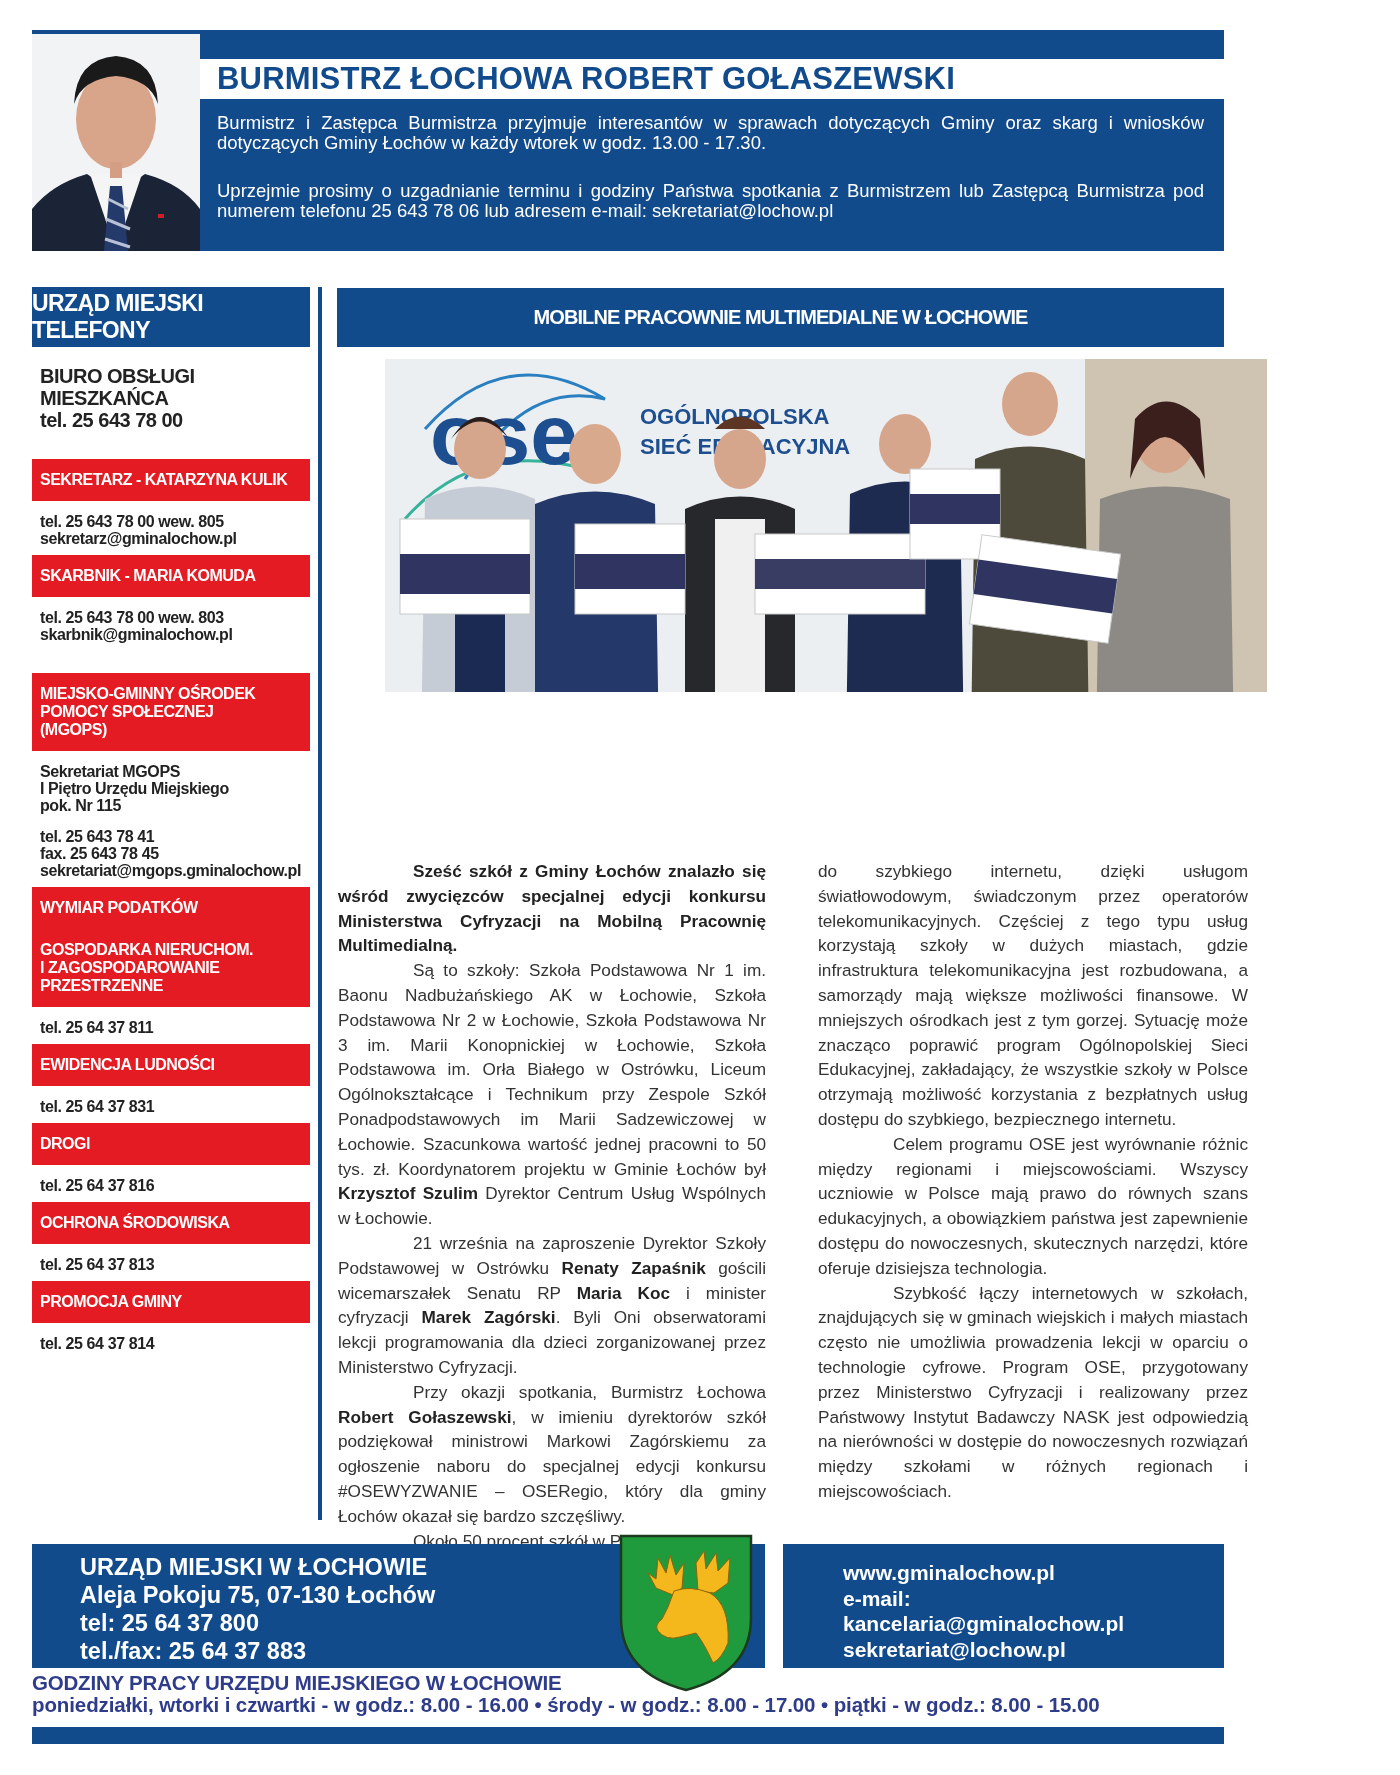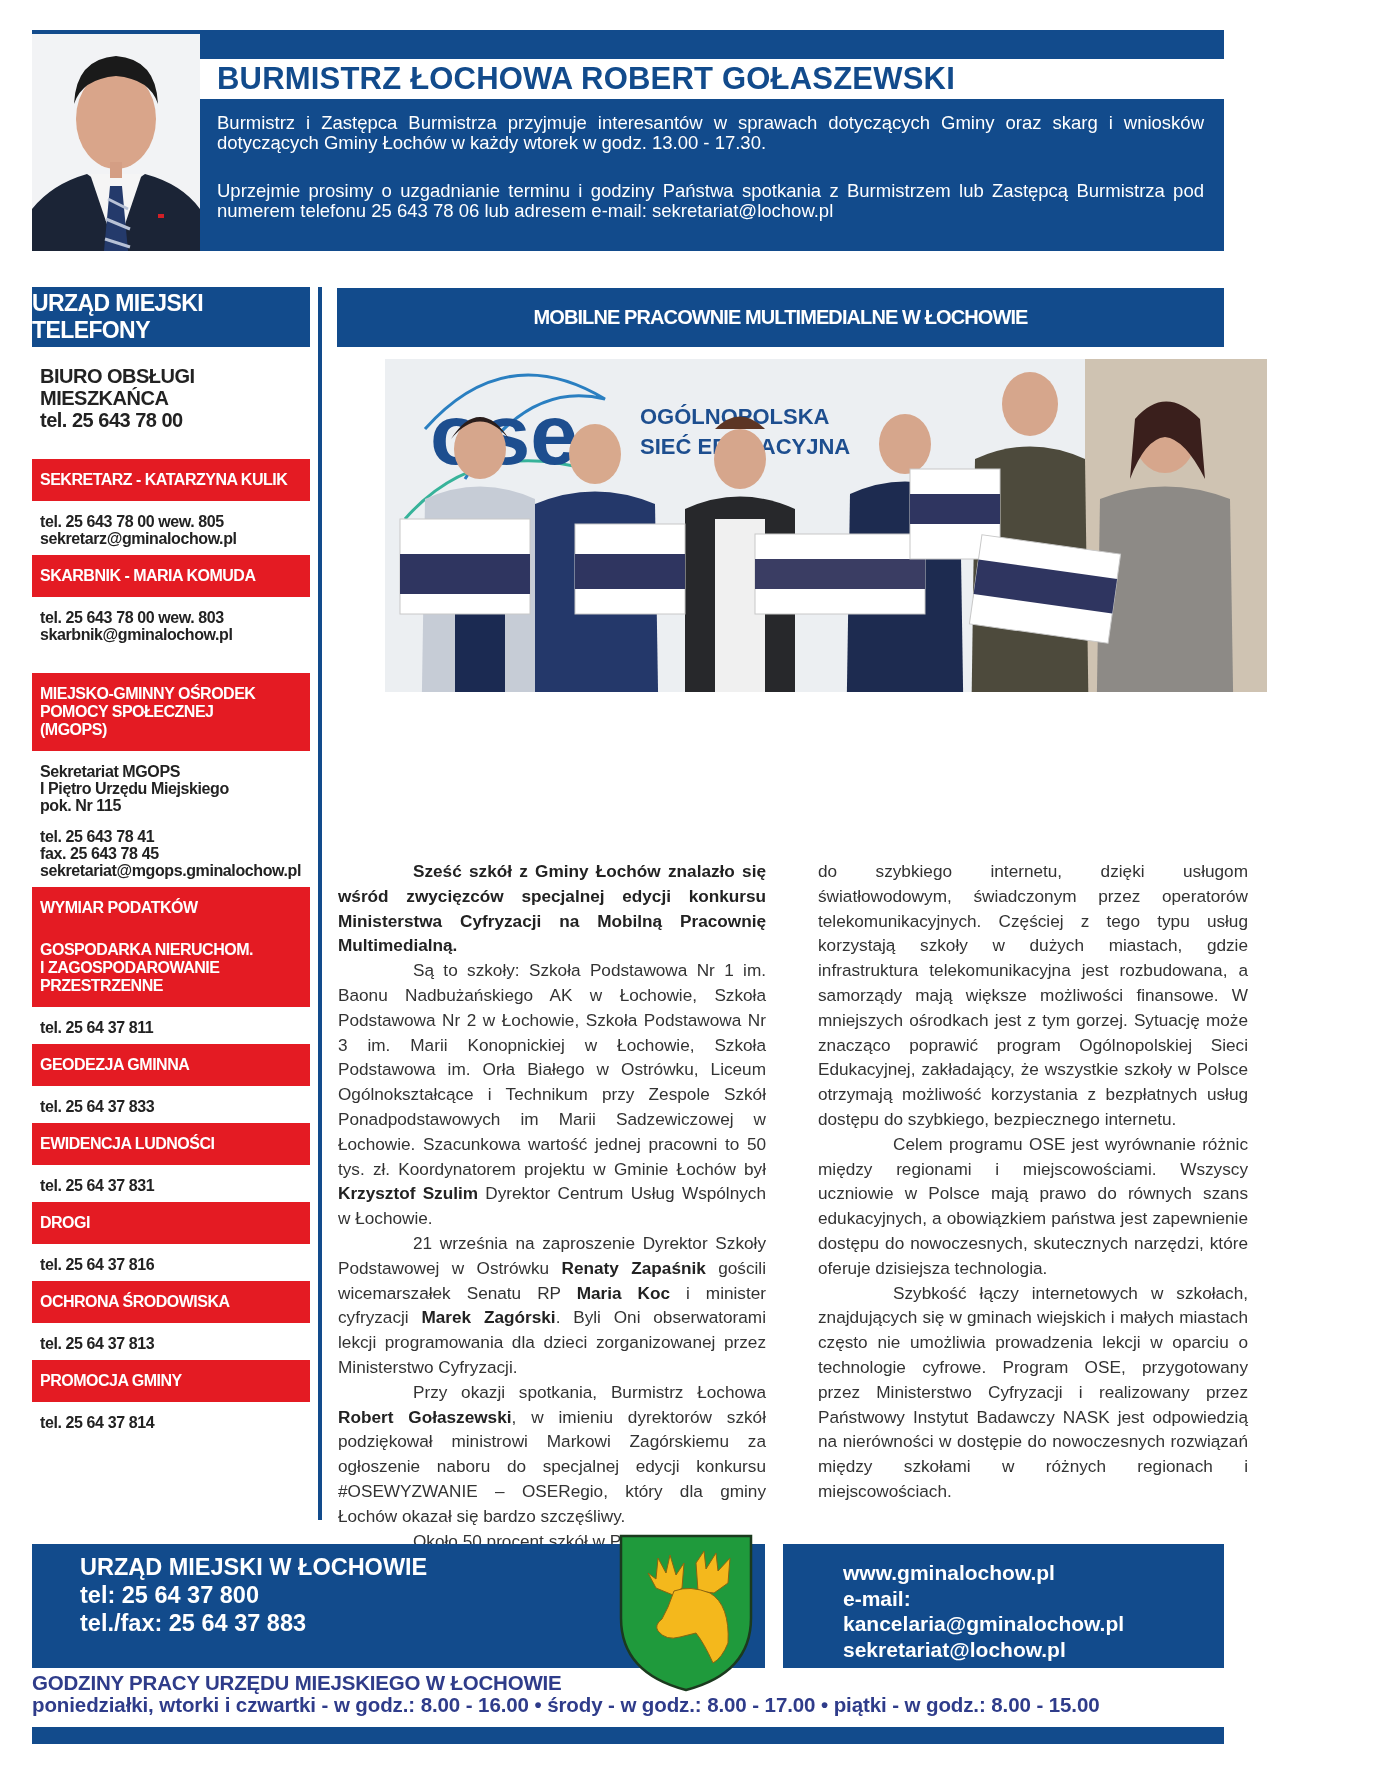--- a/index.html
+++ b/index.html
@@ -118,26 +118,20 @@
     <div class="dept">
       <div>GOSPODARKA NIERUCHOM.</div>
       <div>I ZAGOSPODAROWANIE</div>
       <div>PRZESTRZENNE</div>
     </div>
     <div class="dept-body">
         <div>tel. 25 64 37 811</div>
       </div>
   </div>
 
-  <div>
-    <div class="dept">GEODEZJA GMINNA</div>
-    <div class="dept-body">
-        <div>tel. 25 64 37 833</div>
-      </div>
-  </div>
 
 
   <div>
     <div class="dept">EWIDENCJA LUDNOŚCI</div>
     <div class="dept-body">
         <div>tel. 25 64 37 831</div>
       </div>
   </div>
 
   <div>
@@ -222,20 +216,21 @@
   <p class="noindent">do szybkiego internetu, dzięki usługom światłowodowym, świadczonym przez operatorów telekomunikacyjnych. Częściej z tego typu usług korzystają szkoły w dużych miastach, gdzie infrastruktura telekomunikacyjna jest rozbudowana, a samorządy mają większe możliwości finansowe. W mniejszych ośrodkach jest z tym gorzej. Sytuację może znacząco poprawić program Ogólnopolskiej Sieci Edukacyjnej, zakładający, że wszystkie szkoły w Polsce otrzymają możliwość korzystania z bezpłatnych usług dostępu do szybkiego, bezpiecznego internetu.</p>
   <p>Celem programu OSE jest wyrównanie różnic między regionami i miejscowościami. Wszyscy uczniowie w Polsce mają prawo do równych szans edukacyjnych, a obowiązkiem państwa jest zapewnienie dostępu do nowoczesnych, skutecznych narzędzi, które oferuje dzisiejsza technologia.</p>
   <p>Szybkość łączy internetowych w szkołach, znajdujących się w gminach wiejskich i małych miastach często nie umożliwia prowadzenia lekcji w oparciu o technologie cyfrowe. Program OSE, przygotowany przez Ministerstwo Cyfryzacji i realizowany przez Państwowy Instytut Badawczy NASK jest odpowiedzią na nierówności w dostępie do nowoczesnych rozwiązań między szkołami w różnych regionach i miejscowościach.</p>
 </div>
 
 <div class="abs navy" id="foot-left"></div>
 <div class="abs navy" id="foot-right"></div>
 
 <div class="abs" id="foot-addr">
   <div>URZĄD MIEJSKI W ŁOCHOWIE</div>
+  <div>Aleja Pokoju 75, 07-130 Łochów</div>
   <div>tel: 25 64 37 800</div>
   <div>tel./fax: 25 64 37 883</div>
 </div>
 
 <div class="abs" id="foot-web">
   <div>www.gminalochow.pl</div>
   <div>e-mail:</div>
   <div>kancelaria@gminalochow.pl</div>
   <div>sekretariat@lochow.pl</div>
 </div>

